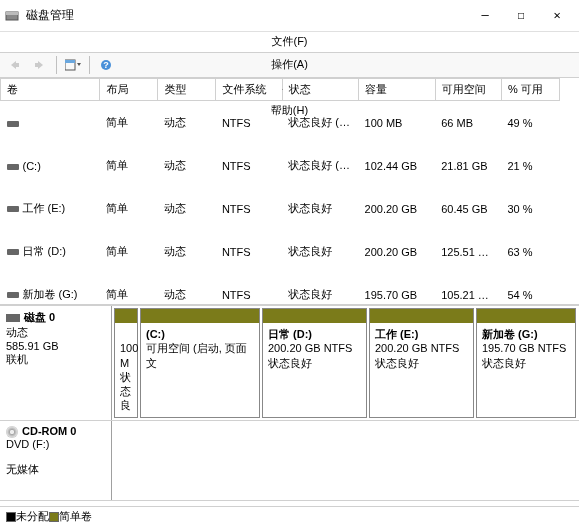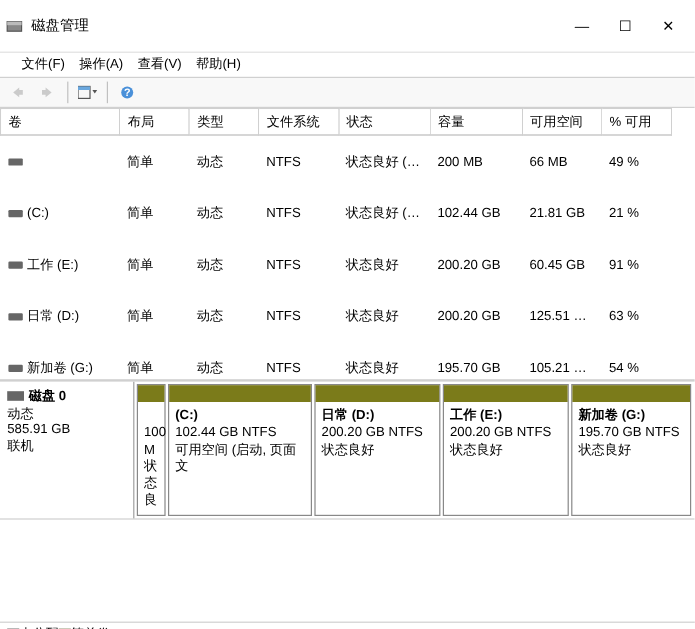--- a/index.html
+++ b/index.html
@@ -7,25 +7,26 @@
     margin: 0;
     font-family: "Segoe UI", Tahoma, sans-serif;
     font-size: 11px;
     background: #fff;
     color: #000;
     width: 579px;
     height: 524px;
     overflow: hidden;
   }
   .titlebar {
-    height: 44px;
+    height: 32px;
     display: flex;
     align-items: center;
     padding: 0 4px;
     border-bottom: 1px solid #e0e0e0;
+    font-family: Liberation Mono, monospace;
   }
   .titlebar-icon {
     width: 16px;
     height: 16px;
     display: flex;
     align-items: center;
     justify-content: center;
     margin-right: 6px;
   }
   .titlebar-title { font-size: 12px; }
@@ -37,22 +38,24 @@
   .win-btn {
     width: 36px;
     display: flex;
     align-items: center;
     justify-content: center;
     font-size: 12px;
   }
   .menubar {
     height: 20px;
     display: flex;
+    align-items: center;
     padding: 0 14px;
     gap: 4px;
+    flex-direction: column;
   }
   .menuitem {
     padding: 2px 4px;
   }
   .toolbar {
     height: 26px;
     border-top: 1px solid #d0d0d0;
     border-bottom: 1px solid #d0d0d0;
     display: flex;
     align-items: center;
@@ -242,21 +245,21 @@
         <th style="width:56px">% 可用</th>
       </tr>
     </thead>
     <tbody id="vol-body">
         <tr>
           <td><span class="vol-icon"></span></td>
           <td>简单</td>
           <td>动态</td>
           <td>NTFS</td>
           <td>状态良好 (…</td>
-          <td>200 MB</td>
+          <td>100 MB</td>
           <td>66 MB</td>
           <td>49 %</td>
         </tr>
         <tr>
           <td><span class="vol-icon"></span>(C:)</td>
           <td>简单</td>
           <td>动态</td>
           <td>NTFS</td>
           <td>状态良好 (…</td>
           <td>102.44 GB</td>
@@ -264,21 +267,21 @@
           <td>21 %</td>
         </tr>
         <tr>
           <td><span class="vol-icon"></span>工作 (E:)</td>
           <td>简单</td>
           <td>动态</td>
           <td>NTFS</td>
           <td>状态良好</td>
           <td>200.20 GB</td>
           <td>60.45 GB</td>
-          <td>91 %</td>
+          <td>30 %</td>
         </tr>
         <tr>
           <td><span class="vol-icon"></span>日常 (D:)</td>
           <td>简单</td>
           <td>动态</td>
           <td>NTFS</td>
           <td>状态良好</td>
           <td>200.20 GB</td>
           <td>125.51 …</td>
           <td>63 %</td>
@@ -311,21 +314,20 @@
           <div class="part-body">
             <div class="pname">&nbsp;</div>
             <div>100 M</div>
             <div>状态良</div>
           </div>
         </div>
         <div class="part" style="width: 120px;">
           <div class="part-header"></div>
           <div class="part-body">
             <div class="pname">(C:)</div>
-            <div>102.44 GB NTFS</div>
             <div>可用空间 (启动, 页面文</div>
           </div>
         </div>
         <div class="part" style="width: 105px;">
           <div class="part-header"></div>
           <div class="part-body">
             <div class="pname">日常   (D:)</div>
             <div>200.20 GB NTFS</div>
             <div>状态良好</div>
           </div>
@@ -340,20 +342,29 @@
         </div>
         <div class="part" style="width: 100px;">
           <div class="part-header"></div>
           <div class="part-body">
             <div class="pname">新加卷   (G:)</div>
             <div>195.70 GB NTFS</div>
             <div>状态良好</div>
           </div>
         </div>
       </div>
+    </div>
+    <div class="disk-row">
+      <div class="disk-label-cell">
+        <div><span class="disk-icon cd"></span><span class="disk-name">CD-ROM 0</span></div>
+        <div>DVD (F:)</div>
+        <div>&nbsp;</div>
+        <div>无媒体</div>
+      </div>
+      <div class="part-container"></div>
     </div>
   </div>
 
 <div class="legend">
   <span class="legend-swatch unalloc"></span>
   <span>未分配</span>
   <span class="legend-swatch simple"></span>
   <span>简单卷</span>
 </div>
 

